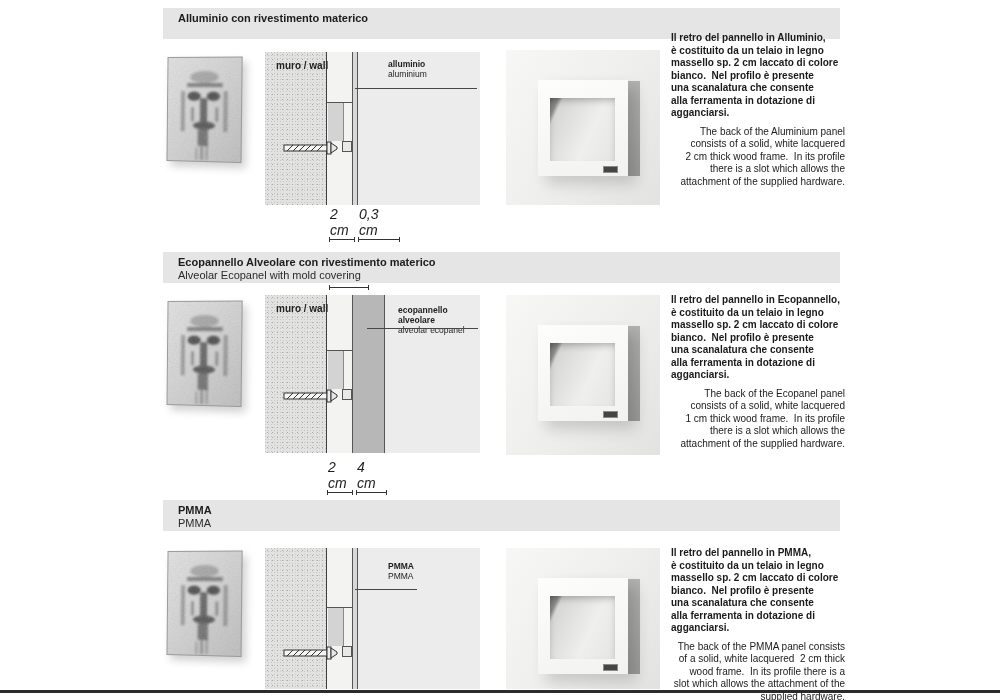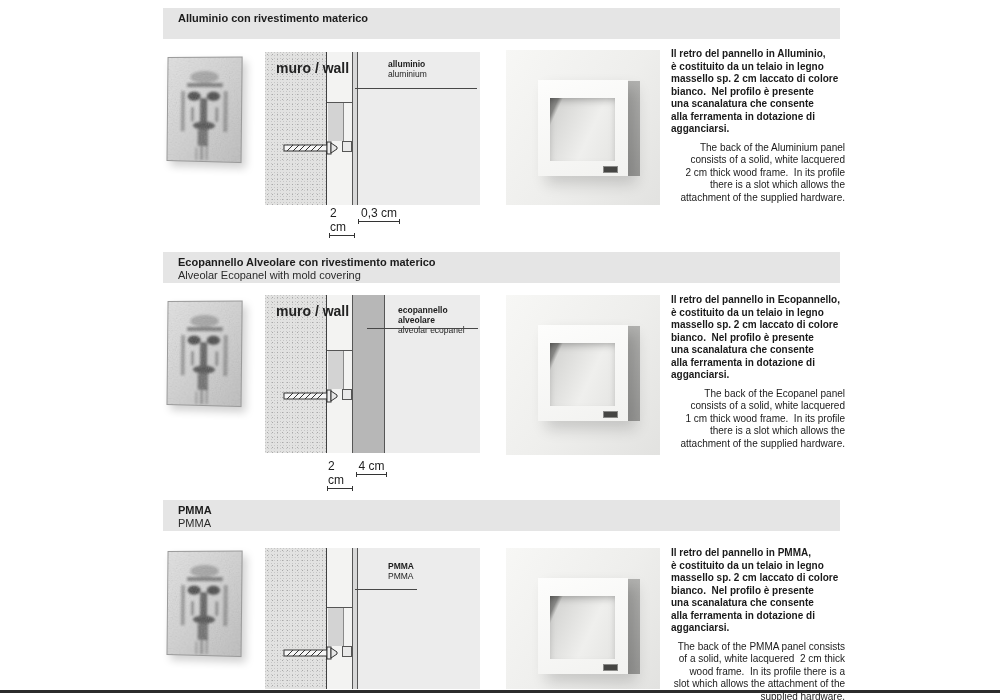--- a/index.html
+++ b/index.html
@@ -29,33 +29,33 @@
   .wall-edge{position:absolute;left:61px;top:0;bottom:0;width:1px;background:#3f3f3f;}
   .gapcol{position:absolute;left:62px;top:0;bottom:0;width:25px;background:#f3f3f2;}
   .profile-topline{position:absolute;left:62px;width:25px;height:1px;background:#555;}
   .profile{position:absolute;left:63px;width:15px;background:#d3d3d3;border-right:1px solid #8a8a8a;}
   .bracket{position:absolute;left:77px;width:10px;height:11px;background:#e9e9e9;border:1px solid #555;box-sizing:border-box;}
   .screw{position:absolute;left:18px;}
   .panel-thin{position:absolute;left:87px;top:0;bottom:0;width:4px;background:#d8d8d8;
               border-left:1px solid #565656;border-right:1px solid #565656;}
   .panel-thick{position:absolute;left:87px;top:0;bottom:0;width:31px;background:#b7b7b7;
               border-left:1px solid #565656;border-right:1px solid #565656;}
-  .wall-label{position:absolute;left:11px;top:8px;font-size:14px;font-weight:bold;color:#222;}
+  .wall-label{position:absolute;left:11px;top:8px;font-size:10px;font-weight:bold;color:#222;}
   .panel-label{position:absolute;font-size:8.5px;line-height:10px;color:#1d1d1d;}
   .panel-label .it{font-weight:bold;}
   .leader{position:absolute;height:1px;background:#474747;}
   .d1-label{left:123px;top:7px;} .d1-leader{left:90px;top:36px;width:122px;}
   .d2-label{left:118px;top:10px;margin-left:15px;} .d2-leader{left:102px;top:33px;width:111px;}
   .d3-label{left:123px;top:13px;} .d3-leader{left:90px;top:41px;width:62px;}
   .d1 .profile-topline{top:50px;} .d1 .profile{top:51px;height:38px;} .d1 .bracket{top:89px;} .d1 .screw{top:86px;}
   .d2 .profile-topline{top:55px;} .d2 .profile{top:56px;height:38px;} .d2 .bracket{top:94px;} .d2 .screw{top:91px;}
   .d3 .profile-topline{top:59px;} .d3 .profile{top:60px;height:38px;} .d3 .bracket{top:98px;} .d3 .screw{top:95px;}
 
   
-  .dims{position:absolute;font-size:12px;color:#1d1d1d;}
+  .dims{position:absolute;font-size:14px;color:#1d1d1d;font-style:italic;}
   .dims1{left:329px;top:206px;} .dims2{left:327px;top:459px;}
   .dim-row{display:flex;gap:3px;}
   .dim{display:flex;flex-direction:column;align-items:center;}
   .dim span{padding:0 1px;}
   .dim-line{position:relative;height:1px;background:#333;width:100%;margin-top:1px;}
   .dim-line::before,.dim-line::after{content:"";position:absolute;top:-2px;width:1px;height:5px;background:#333;}
   .dim-line::before{left:0;} .dim-line::after{right:0;}
   .dim-total{margin-top:14px;}
 
   
@@ -68,21 +68,21 @@
   .frame-side{position:absolute;left:122px;top:31px;width:12px;height:95px;
               background:linear-gradient(#b2b2b0,#9b9b99);}
   .opening{position:absolute;left:12px;top:18px;width:65px;height:63px;
            background:linear-gradient(115deg,#70706e 0%,#8b8b89 9%,#d7d7d5 14%,#efefed 60%,#e5e5e3 100%);
            box-shadow:inset 0 4px 8px -3px rgba(0,0,0,.35);}
   .plaque{position:absolute;left:65px;top:86px;width:15px;height:7px;background:#454543;
           border:1px solid #8a8a88;box-sizing:border-box;}
 
   
   .desc{position:absolute;left:671px;width:174px;font-size:10px;line-height:12.5px;}
-  .desc1{top:48px;} .desc2{top:294px;} .desc3{top:547px;}
+  .desc1{top:32px;} .desc2{top:294px;} .desc3{top:547px;}
   .body-it{font-weight:bold;white-space:pre-wrap;margin:0 0 6px 0;}
   .body-en{white-space:pre-wrap;margin:0;text-align:right;}
 
   
   .footer-line{position:absolute;left:0;top:690px;width:1000px;height:3px;background:#2b2b2b;}
 
   .hidden-defs{position:absolute;width:0;height:0;overflow:hidden;}
 </style>
 </head>
 <body>

